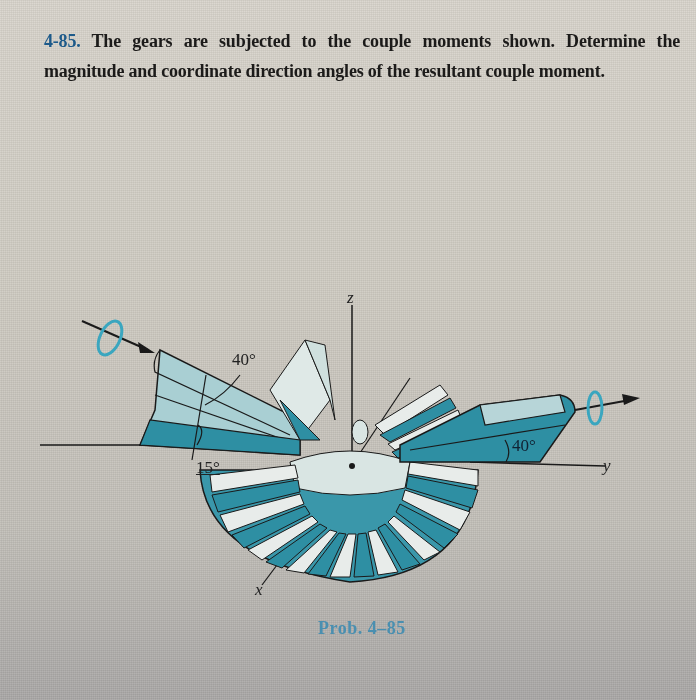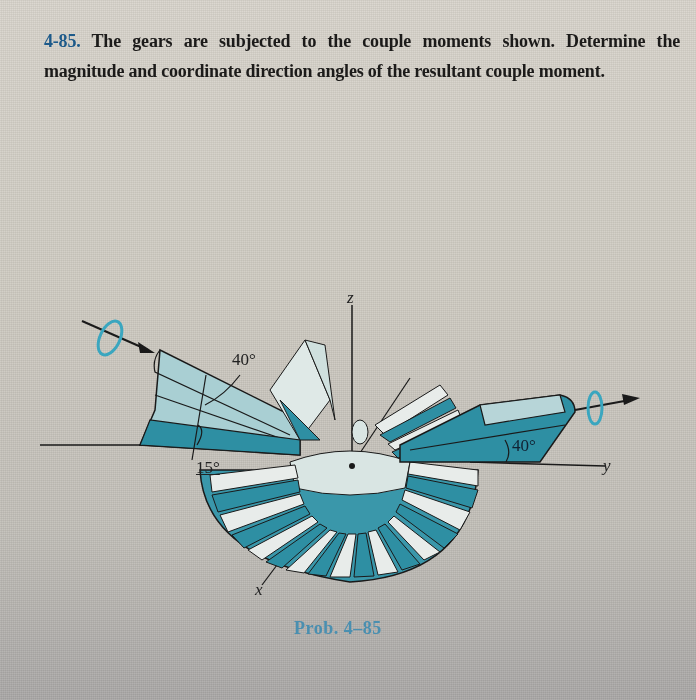--- a/index.html
+++ b/index.html
@@ -48,21 +48,21 @@
       position: absolute;
       font-family: "Liberation Serif", "DejaVu Serif", serif;
       color: #222;
       font-size: 19px;
       white-space: nowrap;
     }
     .label i { font-style: italic; }
     .small { font-size: 17px; }
     .caption {
       position: absolute;
-      left: 294px;
+      left: 318px;
       top: 618px;
       font-size: 18px;
       font-weight: bold;
       color: #4a8fb0;
       letter-spacing: 0.5px;
     }
   </style>
 </head>
 <body>
 

